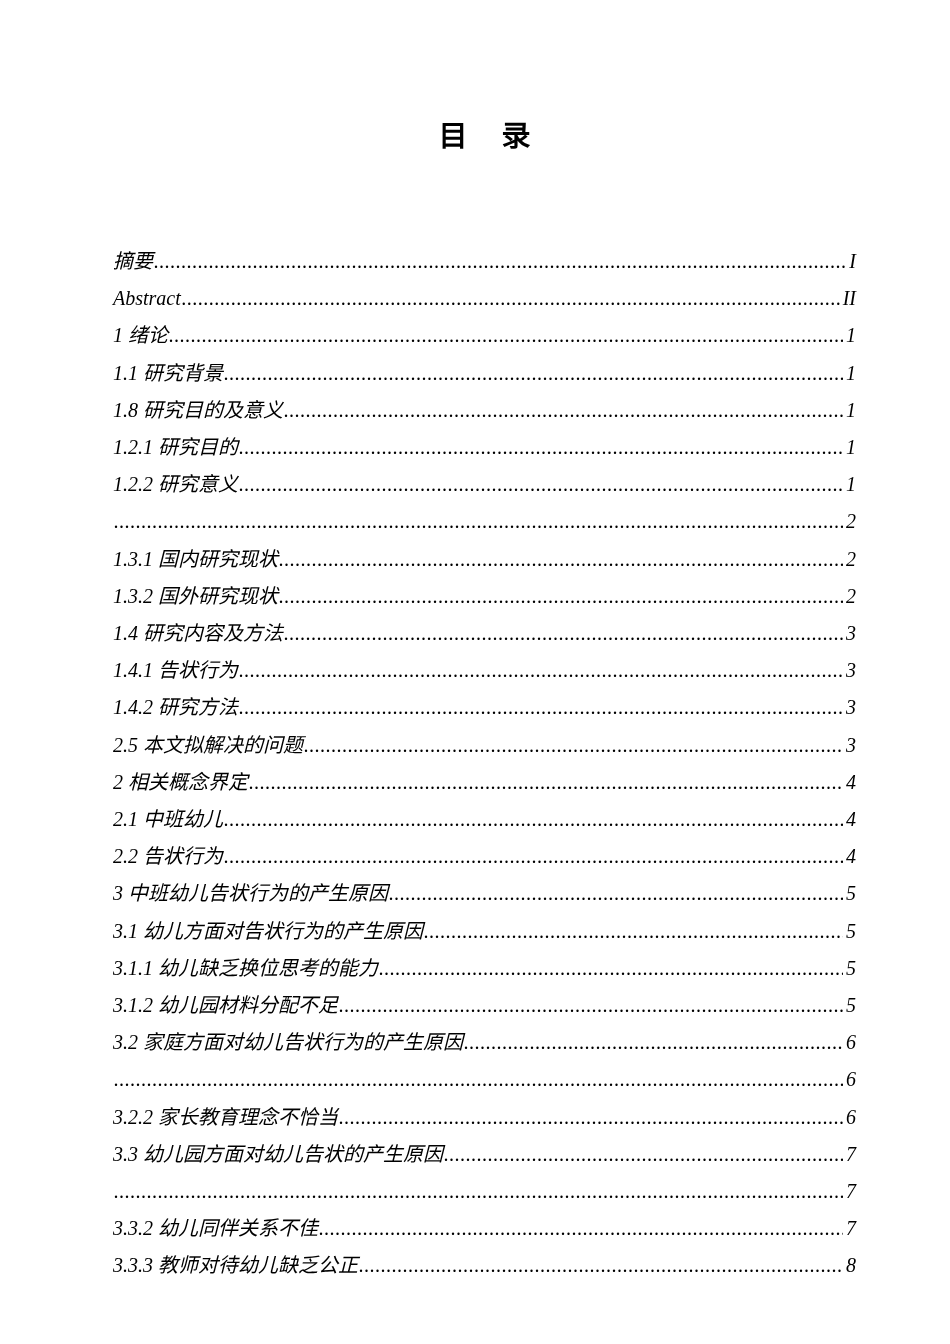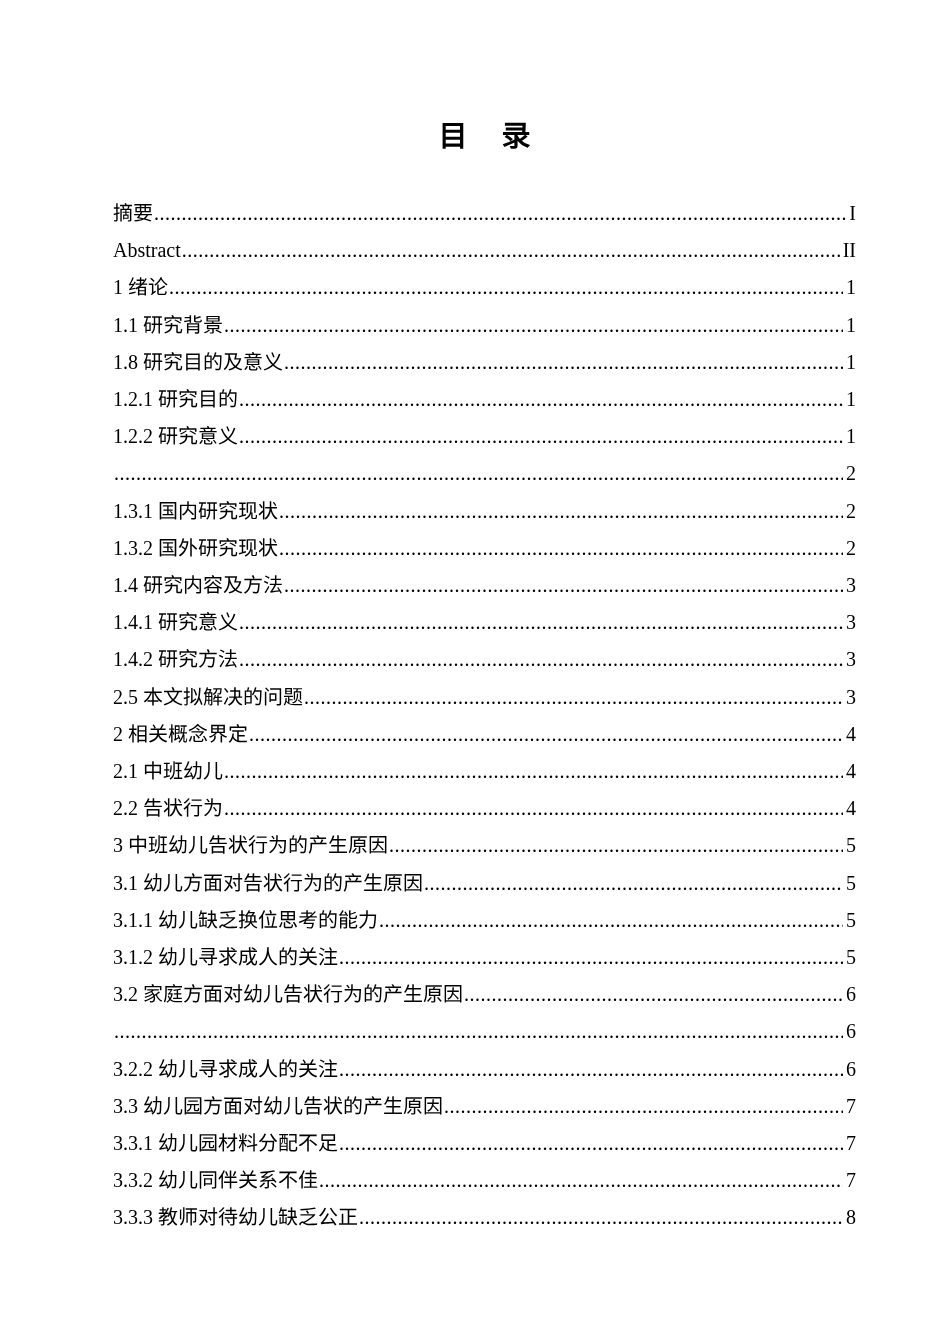--- a/index.html
+++ b/index.html
@@ -12,31 +12,32 @@
   .page {
     position: relative;
     width: 950px;
     height: 1344px;
     background: #ffffff;
     box-sizing: border-box;
     padding: 122px 94px 0 113px;
     overflow: hidden;
   }
   .doc-title {
-    margin: 0 0 44px 0;
+    margin: 0 0 92px 0;
     padding-left: 34px;            
     font-size: 29px;
     line-height: 1;
     font-weight: bold;
     text-align: center;
     letter-spacing: 34px;          
     white-space: pre;
   }
   .toc {
     width: 100%;
+    font-style: italic;
   }
   .toc-row {
     display: flex;
     align-items: baseline;
     font-size: 20px;
     line-height: 37.2px;
     white-space: nowrap;
   }
   .toc-label {
     flex: 0 0 auto;
@@ -109,21 +110,21 @@
     <span class="toc-label">1.3.2 国外研究现状</span>
     <span class="toc-leader">............................................................................................................................................................................................................................................................................................................</span>
     <span class="toc-page-num">2</span>
   </div>
       <div class="toc-row">
     <span class="toc-label">1.4 研究内容及方法</span>
     <span class="toc-leader">............................................................................................................................................................................................................................................................................................................</span>
     <span class="toc-page-num">3</span>
   </div>
       <div class="toc-row">
-    <span class="toc-label">1.4.1 研究意义</span>
+    <span class="toc-label">1.4.1 告状行为</span>
     <span class="toc-leader">............................................................................................................................................................................................................................................................................................................</span>
     <span class="toc-page-num">3</span>
   </div>
       <div class="toc-row">
     <span class="toc-label">1.4.2 研究方法</span>
     <span class="toc-leader">............................................................................................................................................................................................................................................................................................................</span>
     <span class="toc-page-num">3</span>
   </div>
       <div class="toc-row">
     <span class="toc-label">2.5 本文拟解决的问题</span>
@@ -154,45 +155,44 @@
     <span class="toc-label">3.1 幼儿方面对告状行为的产生原因</span>
     <span class="toc-leader">............................................................................................................................................................................................................................................................................................................</span>
     <span class="toc-page-num">5</span>
   </div>
       <div class="toc-row">
     <span class="toc-label">3.1.1 幼儿缺乏换位思考的能力</span>
     <span class="toc-leader">............................................................................................................................................................................................................................................................................................................</span>
     <span class="toc-page-num">5</span>
   </div>
       <div class="toc-row">
-    <span class="toc-label">3.1.2 幼儿寻求成人的关注</span>
+    <span class="toc-label">3.1.2 幼儿园材料分配不足</span>
     <span class="toc-leader">............................................................................................................................................................................................................................................................................................................</span>
     <span class="toc-page-num">5</span>
   </div>
       <div class="toc-row">
     <span class="toc-label">3.2 家庭方面对幼儿告状行为的产生原因</span>
     <span class="toc-leader">............................................................................................................................................................................................................................................................................................................</span>
     <span class="toc-page-num">6</span>
   </div>
       <div class="toc-row">
     <span class="toc-leader">............................................................................................................................................................................................................................................................................................................</span>
     <span class="toc-page-num">6</span>
   </div>
       <div class="toc-row">
-    <span class="toc-label">3.2.2 幼儿寻求成人的关注</span>
+    <span class="toc-label">3.2.2 家长教育理念不恰当</span>
     <span class="toc-leader">............................................................................................................................................................................................................................................................................................................</span>
     <span class="toc-page-num">6</span>
   </div>
       <div class="toc-row">
     <span class="toc-label">3.3 幼儿园方面对幼儿告状的产生原因</span>
     <span class="toc-leader">............................................................................................................................................................................................................................................................................................................</span>
     <span class="toc-page-num">7</span>
   </div>
       <div class="toc-row">
-    <span class="toc-label">3.3.1 幼儿园材料分配不足</span>
     <span class="toc-leader">............................................................................................................................................................................................................................................................................................................</span>
     <span class="toc-page-num">7</span>
   </div>
       <div class="toc-row">
     <span class="toc-label">3.3.2 幼儿同伴关系不佳</span>
     <span class="toc-leader">............................................................................................................................................................................................................................................................................................................</span>
     <span class="toc-page-num">7</span>
   </div>
       <div class="toc-row">
     <span class="toc-label">3.3.3 教师对待幼儿缺乏公正</span>

